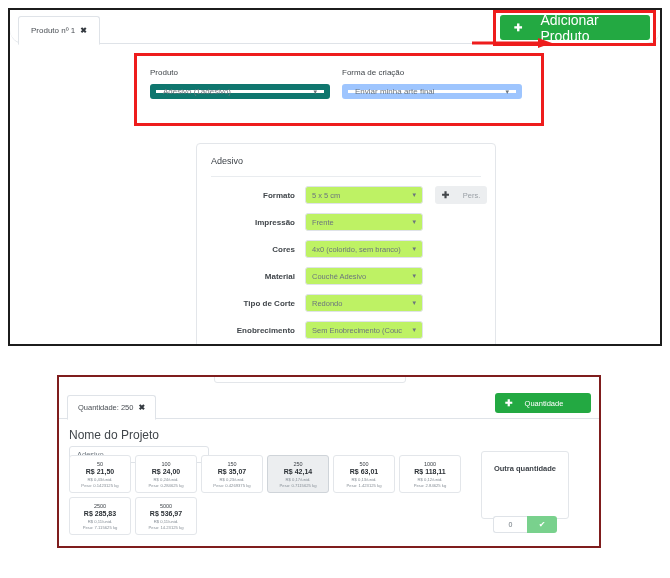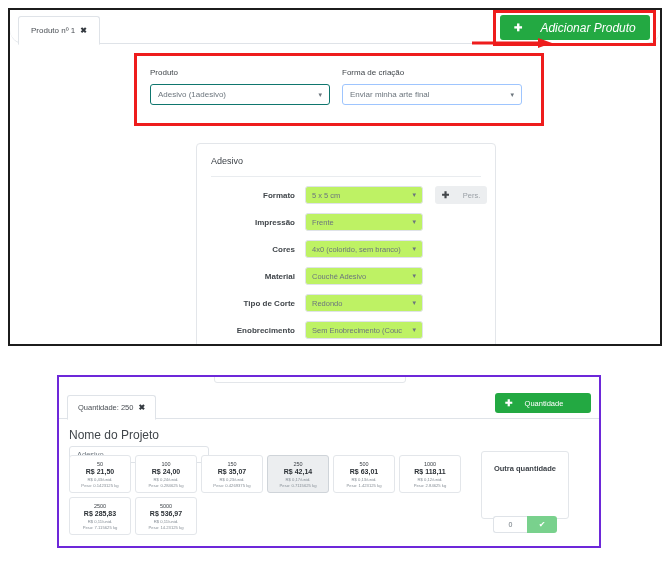--- a/index.html
+++ b/index.html
@@ -53,21 +53,21 @@
     width: 150px;
     background: #23a942;
     border-radius: 3px;
     color: #ffffff;
     font-size: 8px;
     display: flex; align-items: center;
     box-sizing: border-box;
     padding-left: 14px;
   }
   .btn-add .plus { font-size: 10px; font-weight: bold; margin-right: 18px; }
-  .btn-add .lbl { font-size: 12px; font-style: italic; }
+  .btn-add .lbl { font-size: 14px; }
 
   
   .anno-box-btn {
     position: absolute;
     right: 4px; top: 0px;
     width: 163px; height: 36px;
     border: 3px solid #ee1c1c;
     box-sizing: border-box;
     pointer-events:none;
   }
@@ -80,22 +80,22 @@
     left: 124px; top: 43px;
     width: 410px; height: 73px;
     border: 3px solid #ee1c1c;
     box-sizing: border-box;
     pointer-events: none;
   }
 
   .selrow { position:absolute; left:140px; top:58px; display:flex; gap:12px; }
   .fld-label { font-size:8px; color:#41464b; margin-bottom:7px; }
   .sel {
-    height: 21px; box-sizing:border-box;
-    border:1px solid #0f766e; border-radius:3px;
+    height: 15px; box-sizing:border-box;
+    border:6px solid #0f766e; border-radius:3px;
     background:#fff; font-size:8px; color:#6c757d;
     display:flex; align-items:center; justify-content:space-between;
     padding: 0 7px;
   }
   .sel.w1 { width: 180px; }
   .sel.w2 { width: 180px; border-color:#9ec5fe; }
   .caret { font-size:7px; color:#6c757d; }
 
   
   .card-inner {
@@ -123,21 +123,21 @@
     font-size:7.5px; color:#9aa0a6;
   }
   .pers-btn .p { color:#43474b; font-weight:bold; font-size:9px; }
 
   
   .panel-bot {
     position:absolute;
     left:57px; top:375px;
     width:544px; height:173px;
     background:#ffffff;
-    border:2px solid #6d28d9;
+    border:2px solid #7f1d1d;
     box-sizing:border-box;
     overflow:hidden;
   }
   .ghost-box {
     position:absolute; left:155px; top:-10px; width:190px; height:14px;
     border:1px solid #e3e6ea; border-radius:3px; background:#fff;
   }
   .bot-tabbar { position:relative; height:27px; margin-top:14px; border-bottom:1px solid #dfe3e8; }
   .tab-item-2 {
     position:absolute; left:8px; top:4px; height:23px;

